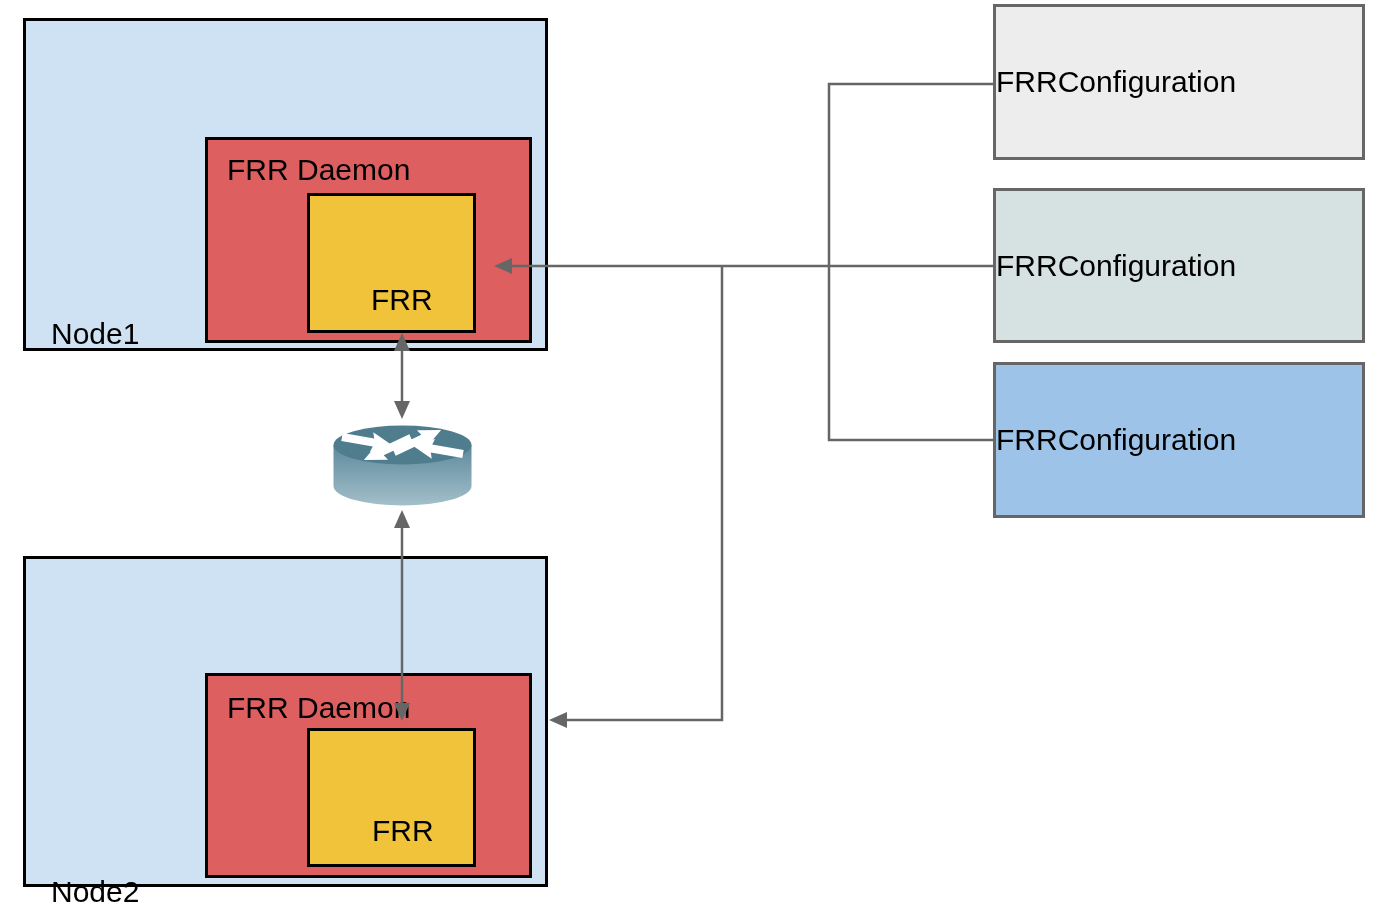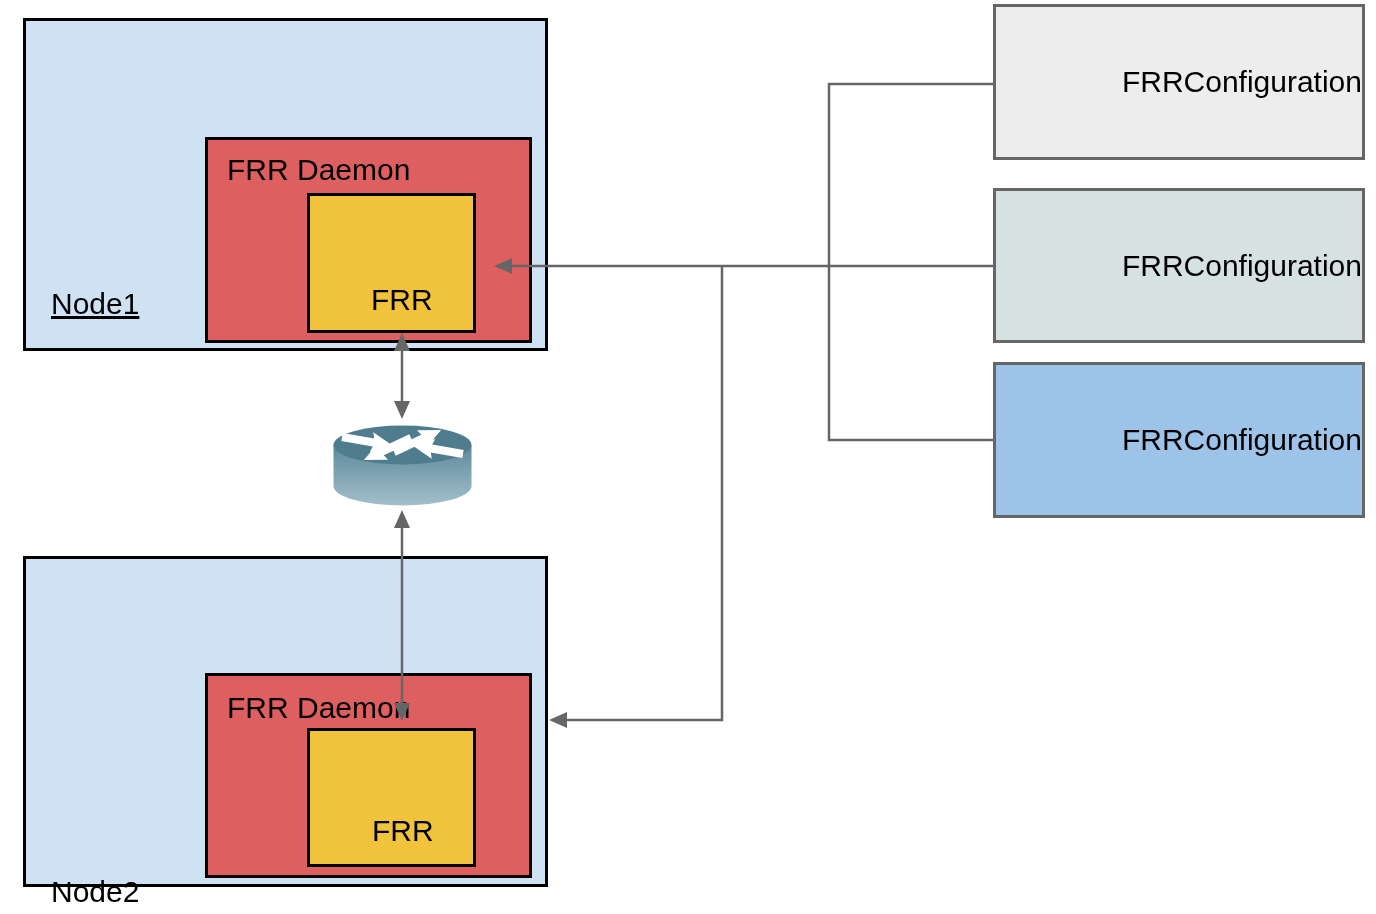--- a/index.html
+++ b/index.html
@@ -28,21 +28,21 @@
     border: 3px solid var(--box_border, #000000);
   }
   .frr {
     background: var(--frr_fill, #f0c33a);
     border: 3px solid var(--box_border, #000000);
   }
   .config {
     border: 3px solid var(--config_border, #666666);
     display: flex;
     align-items: center;
-    justify-content: flex-end;
+    justify-content: flex-start;
   }
   .config--gray { background: var(--config_gray_fill, #ededed); }
   .config--teal { background: var(--config_teal_fill, #d6e2e2); }
   .config--blue { background: var(--config_blue_fill, #9dc4e8); }
 
   .label {
     position: absolute;
     font-size: 30px;
     line-height: 36px;
     color: #000000;
@@ -52,21 +52,21 @@
     font-size: 30px;
     line-height: 36px;
     color: #000000;
     white-space: nowrap;
   }
 
   
   .node1   { left: 23px;  top: 18px;  width: 525px; height: 333px; }
   .daemon1 { left: 205px; top: 137px; width: 327px; height: 206px; }
   .frr1    { left: 307px; top: 193px; width: 169px; height: 140px; }
-  .node1-label   { left: 51px;  top: 286px; text-decoration: underline; }
+  .node1-label   { left: 51px;  top: 316px; }
   .daemon1-label { left: 227px; top: 152px; }
   .frr1-label    { left: 371px; top: 282px; }
 
   
   .node2   { left: 23px;  top: 556px; width: 525px; height: 331px; }
   .daemon2 { left: 205px; top: 673px; width: 327px; height: 205px; }
   .frr2    { left: 307px; top: 728px; width: 169px; height: 139px; }
   .node2-label   { left: 51px;  top: 838px; margin-top: 36px; }
   .daemon2-label { left: 227px; top: 690px; }
   .frr2-label    { left: 372px; top: 813px; }

